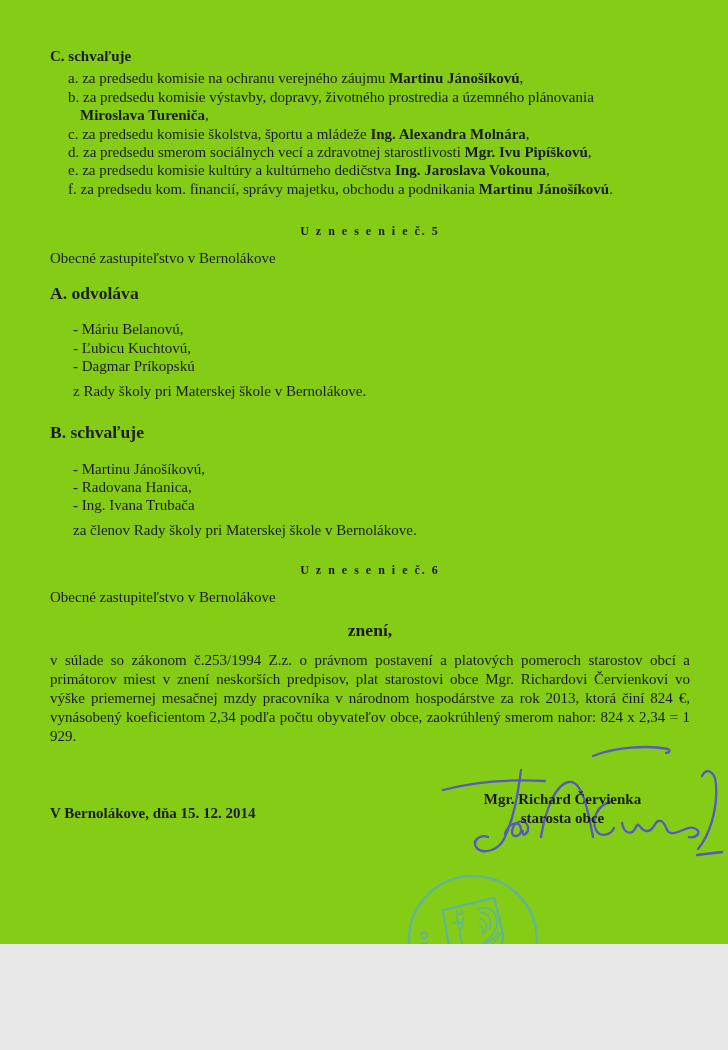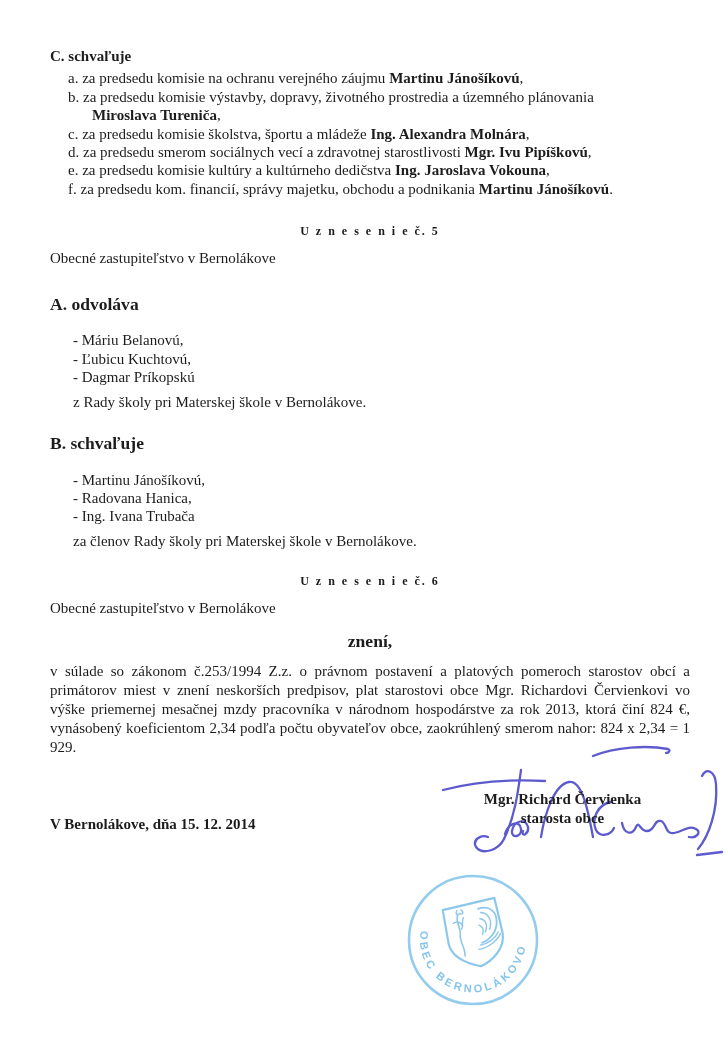--- a/index.html
+++ b/index.html
@@ -1,41 +1,41 @@
 <!DOCTYPE html>
 <html><head>
 <meta charset="utf-8">
 <style>
   html,body { margin:0; padding:0; background:#e8e8e8; }
   .page {
     position:relative;
-    width:728px; height:1050px;
+    width:728px; height:944px;
     margin:0 auto;
-    background:#ffffff;
+    background:#84cc16;
     font-family:"Liberation Serif", serif;
     font-size:15px;
     color:#1c1c1c;
     line-height:18.4px;
     overflow:hidden;
   }
   .content { padding:47px 38px 0 50px; }
   h2,h3,p,div { margin:0; padding:0; }
 
   .sec-heading { font-size:15px; font-weight:bold; }
   .c-items { margin-top:4px; }
   .c-item { padding-left:18px; }
-  .wrap-name { margin-left:24px;text-align:right; }
+  .wrap-name { margin-left:12px;text-align:right; }
 
   .res-heading {
     font-size:12px; font-weight:bold; text-align:center;
     letter-spacing:2px; margin-top:24px;
   }
   .res-heading.second { margin-top:22px; }
   .intro { margin-top:8px; }
-  .sub-heading { margin-top:28px; font-weight:bold; }
+  .sub-heading { margin-top:17px; font-weight:bold; }
   .dash-items { margin-top:18px; padding-left:23px; }
   .closing { margin-top:6px; padding-left:23px; }
   .sub-heading.b { margin-top:23px; }
   .determine {
     margin-top:15px; text-align:center; font-weight:bold;
   }
   .body-par {
     margin-top:12px; text-align:justify; line-height:19px;
   }
   .place-date { margin-top:58px; font-weight:bold; }

